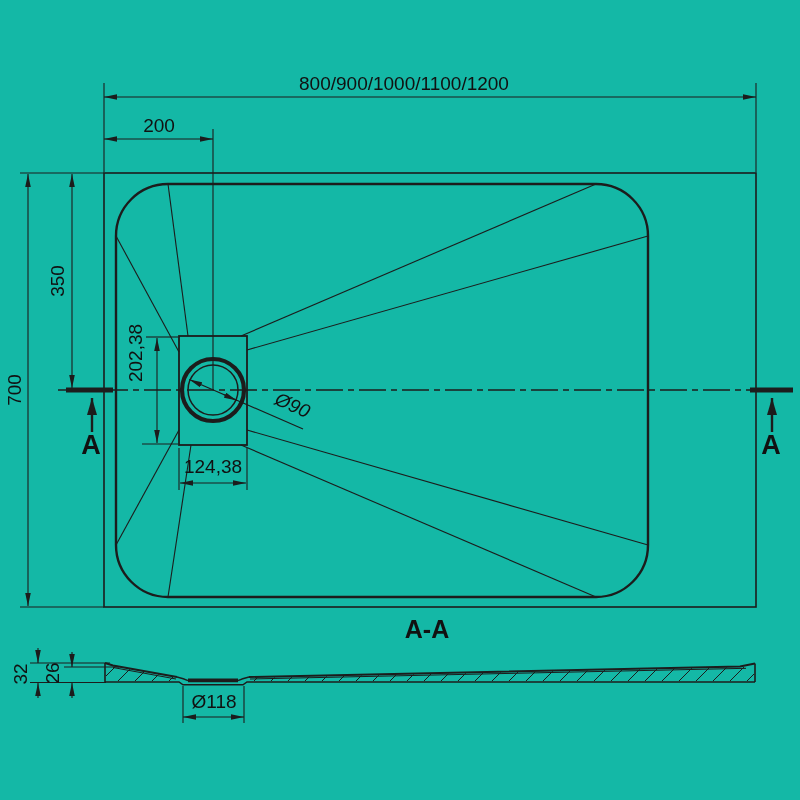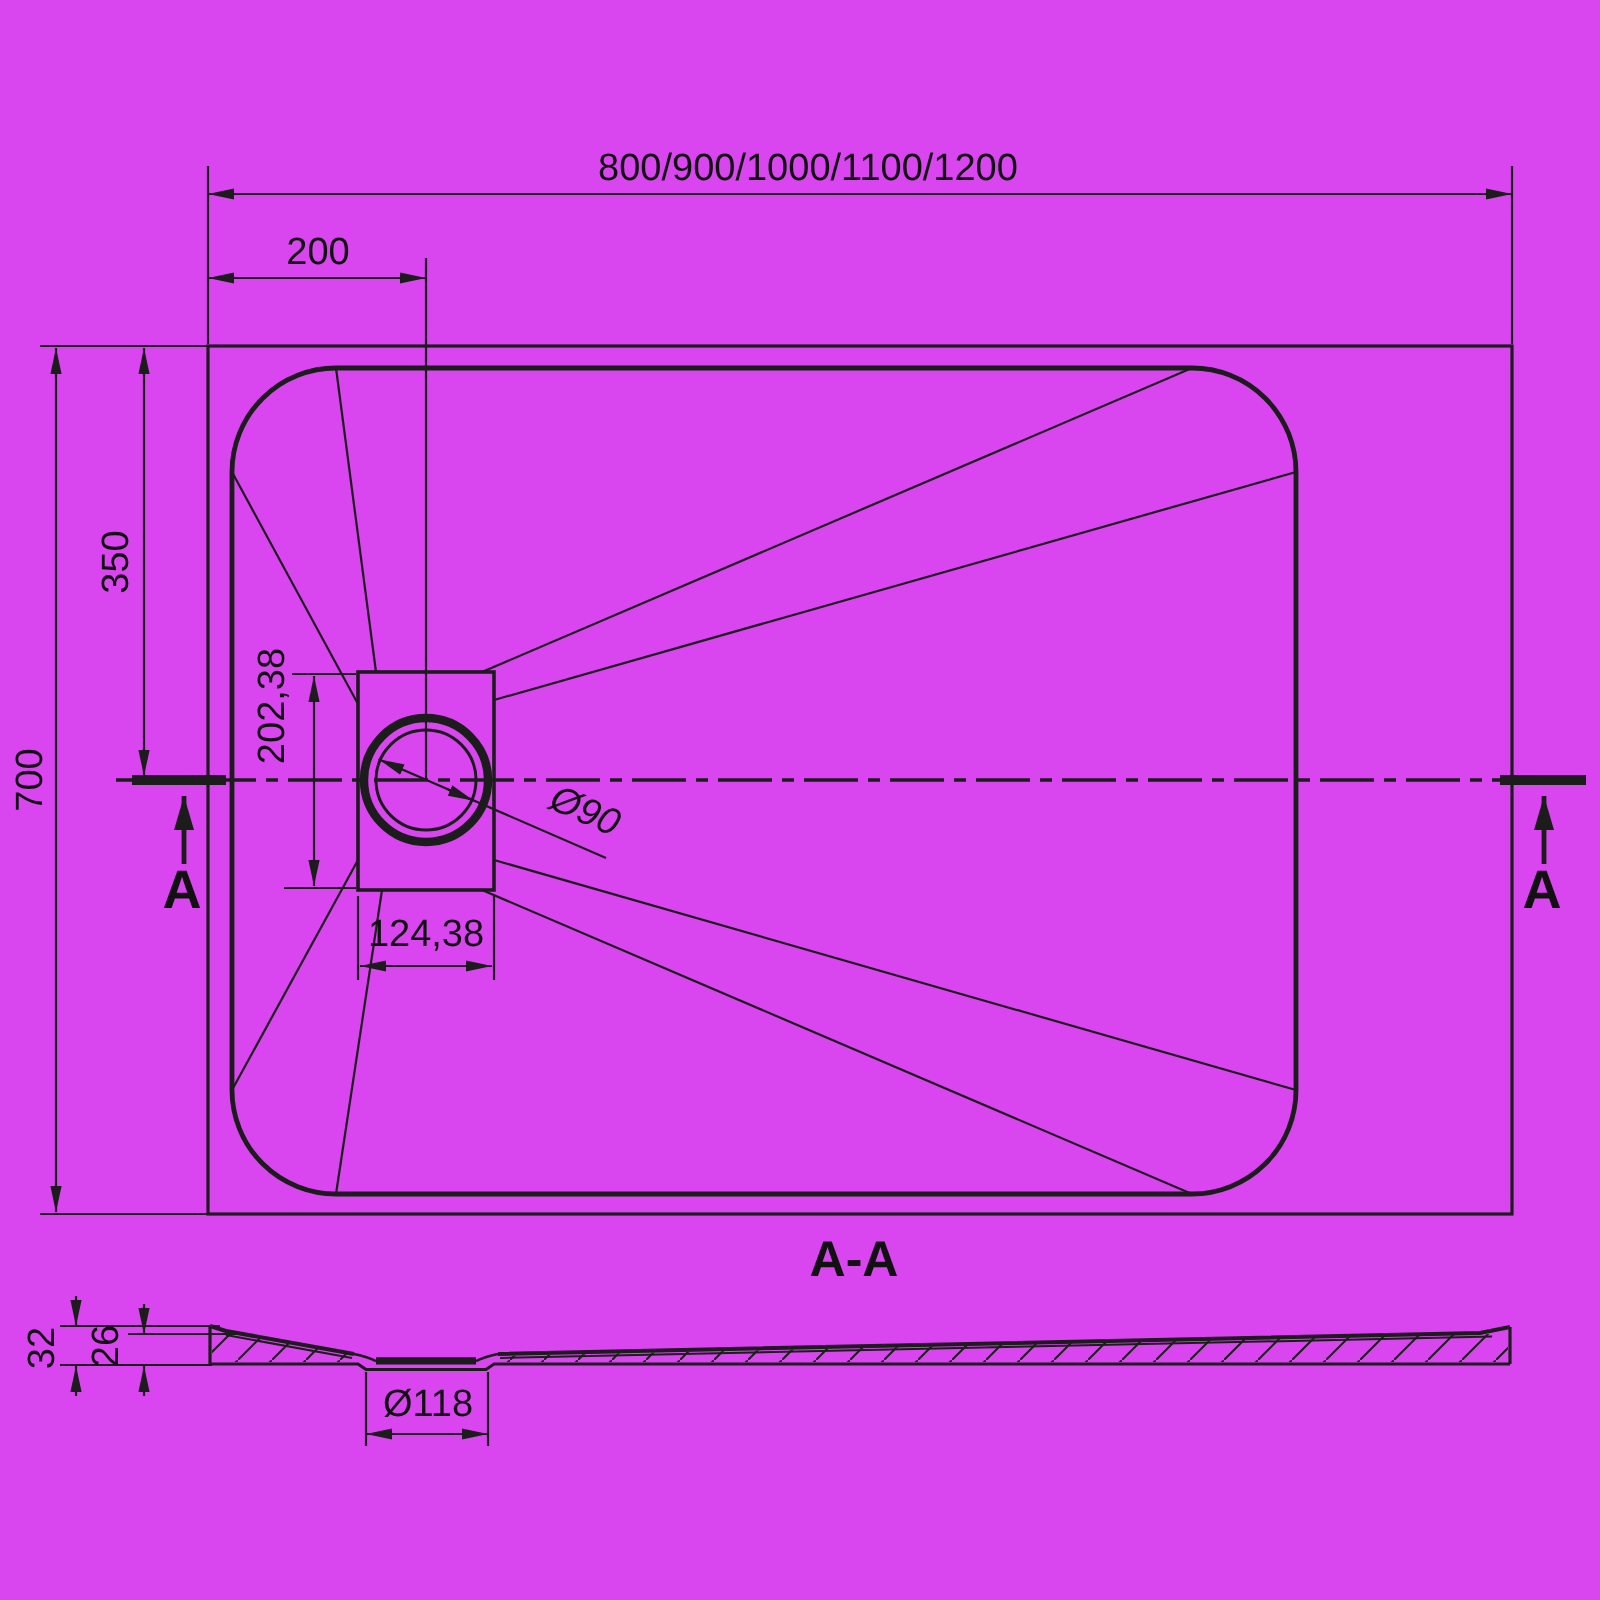--- a/index.html
+++ b/index.html
@@ -1,16 +1,16 @@
 <!DOCTYPE html>
 <html><head>
 <meta charset="utf-8">
 <style>
   html,body{margin:0;padding:0;background:#ffffff;}
-  .page{width:800px;height:800px;background:#d946ef;position:relative;overflow:hidden;}
+  .page{width:800px;height:800px;background:#14b8a6;position:relative;overflow:hidden;}
   svg{display:block;}
   text{font-family:"Liberation Sans","DejaVu Sans",sans-serif;fill:#111;}
   .dim{font-size:19px;}
   .dimsm{font-size:19px;}
   .marker{font-size:27px;font-weight:bold;}
   .title{font-size:25px;font-weight:bold;}
   .diam{font-size:19px;font-style:italic;}
 </style>
 </head>
 <body>

